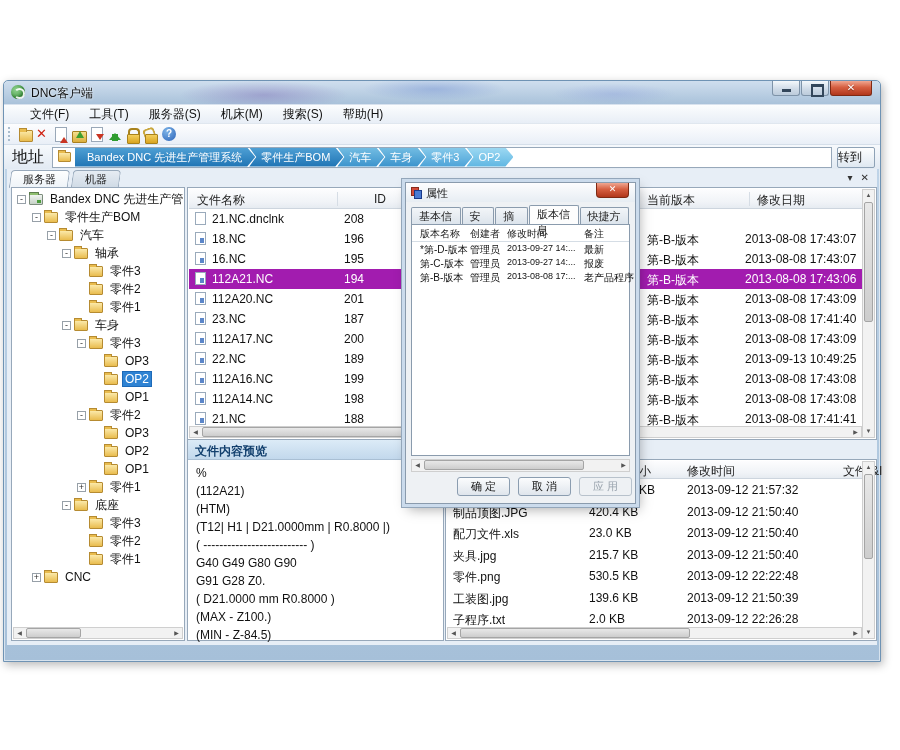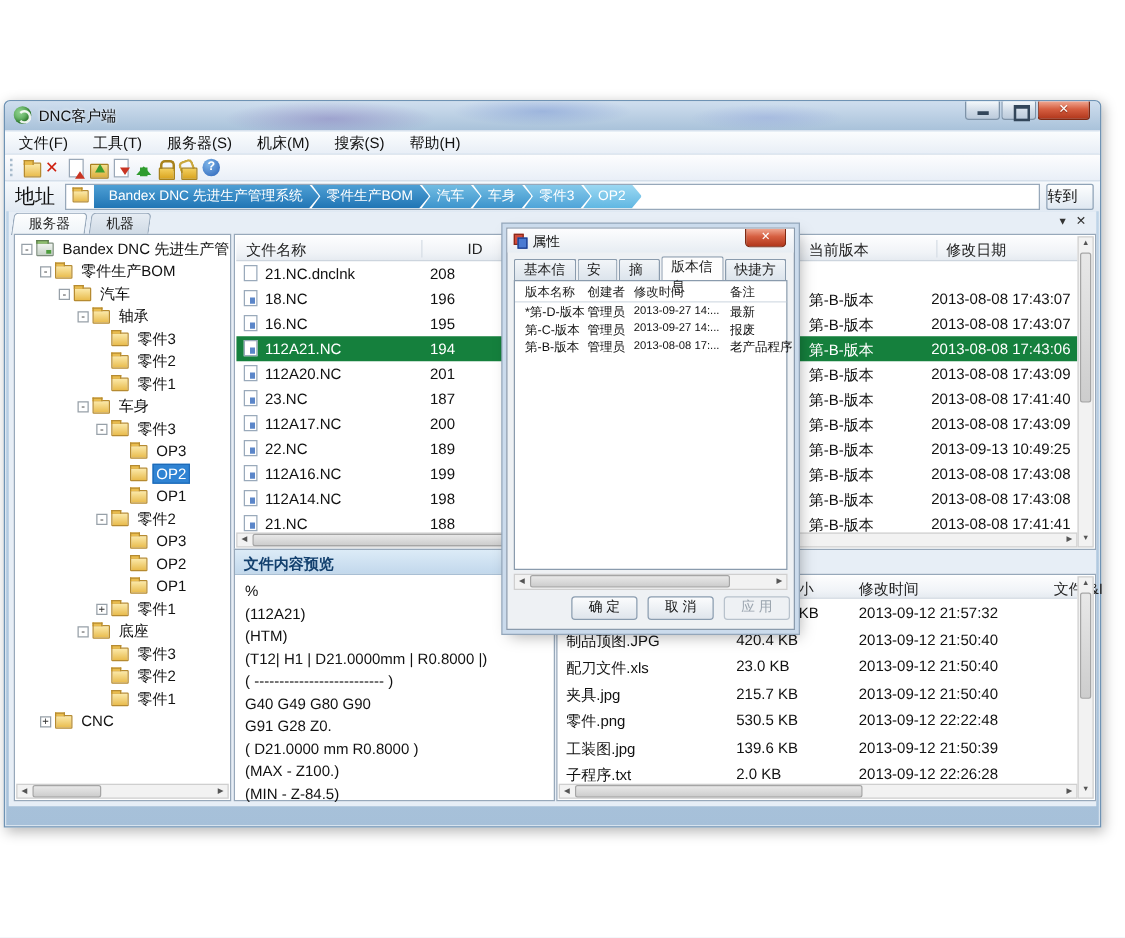--- a/index.html
+++ b/index.html
@@ -27,21 +27,21 @@
   .winbtn + .winbtn { margin-left:1px; }
   .wb-min::after { content:""; position:absolute; left:9px; top:8px; width:9px; height:3px; background:#33465a; }
   .wb-max::after { content:""; position:absolute; left:9px; top:3px; width:9px; height:8px;
     border:2px solid #33465a; border-top-width:3px; }
   .wb-close { width:42px; background:linear-gradient(#f0a791,#d65f41 45%, #b1371c); border-color:#7e2913; }
   .wb-close::after { content:"\2715"; position:absolute; left:0; right:0; top:1px; text-align:center;
     color:#fff; font-size:10px; font-weight:bold; text-shadow:0 1px 1px #7e2913; }
 
   
   .menubar { height:19px; background:linear-gradient(#fbfdfe,#e8eef6); border-top:1px solid #d8e2ee;
-    display:flex; align-items:center; padding-left:1px; }
+    display:flex; align-items:center; padding-left:16px; }
   .menu-item { font-size:12px; color:#111; padding:0 10px; line-height:19px; }
   .toolbar { height:21px; background:linear-gradient(#fdfdfe,#e9eff7); border-top:1px solid #e0e7ef;
     display:flex; align-items:center; padding-left:4px; }
   .tgrip { width:5px; height:14px; border-left:2px dotted #a9bccd; margin-right:3px; }
   .tb { width:18px; height:17px; position:relative; display:inline-block; }
   .tb-folder::before { content:""; position:absolute; left:3px; top:4px; width:12px; height:10px;
     background:linear-gradient(#fbe9a9,#e9bc4e); border:1px solid #b68b31; border-radius:1px; }
   .tb-folder::after { content:""; position:absolute; left:3px; top:2px; width:6px; height:3px;
     background:#e9bc4e; border:1px solid #b68b31; border-bottom:none; }
   .tb-delete::before { content:"\2715"; position:absolute; left:2px; top:0px; font-size:13px; font-weight:bold; color:#cf2010; }
@@ -114,21 +114,21 @@
   .titem.sel .tlabel { background:#2f83d3; color:#fff; border:1px solid #1d6ab8; padding:0 2px; }
 
   .list-panel { left:180px; right:0; top:18px; height:253px; }
   .lheader { position:absolute; left:1px; right:14px; top:1px; height:20px;
     background:linear-gradient(#fdfdfe,#f0f3f7 70%, #e6ebf1); border-bottom:1px solid #cdd5de; font-size:12px; color:#222; }
   .lheader span { position:absolute; top:3px; }
   .lh-name { left:8px; } .lh-id { left:155px;margin-left:30px; } .lh-ver { left:458px; } .lh-date { left:568px; }
   .lh-sep { position:absolute; top:3px; width:1px; height:14px; background:#d6dde5; }
   .rows { position:absolute; left:1px; right:14px; top:21px; bottom:13px; overflow:hidden; }
   .lrow { position:relative; height:20px; font-size:12px; color:#111; }
-  .lrow.sel { background:#15803d; color:#fff; }
+  .lrow.sel { background:#a21caf; color:#fff; }
   .lrow span { position:absolute; top:3px; white-space:nowrap; }
   .fic { left:6px; top:3px; width:11px; height:13px; background:#fff; border:1px solid #9aaabb; }
   .fic::after { content:""; position:absolute; right:1px; bottom:1px; width:4px; height:5px; background:#5b86c9; }
   .fic.plain::after { display:none; }
   .l-name { left:23px; } .l-id { left:155px; } .l-ver { left:458px; } .l-date { left:556px; }
 
   .preview-panel { left:180px; width:257px; top:270px; bottom:4px; }
   .prev-hdr { height:20px; background:linear-gradient(#dcebf7,#c2d8ec); border-bottom:1px solid #a9bfd4;
     font-size:12px; font-weight:bold; color:#13406e; padding:3px 0 0 7px; }
   .prev-body { padding:4px 8px; font-size:12px; line-height:18px; color:#111; }

